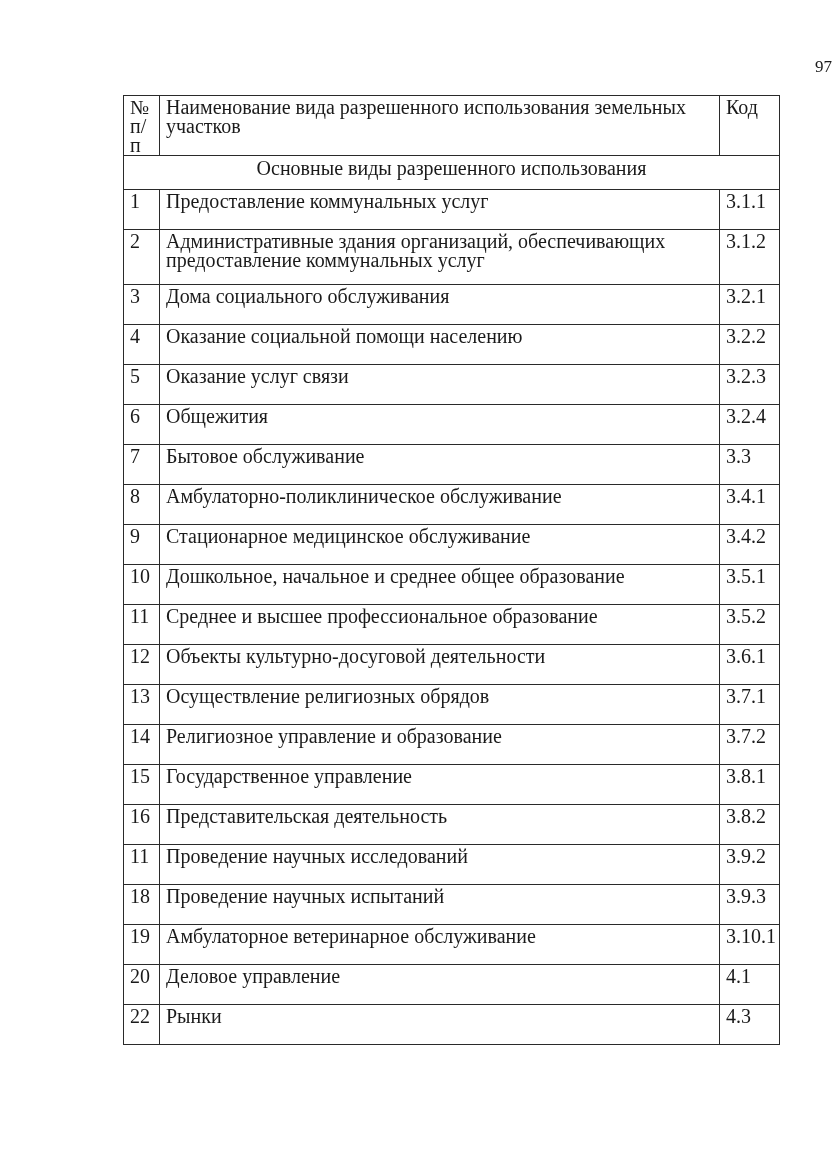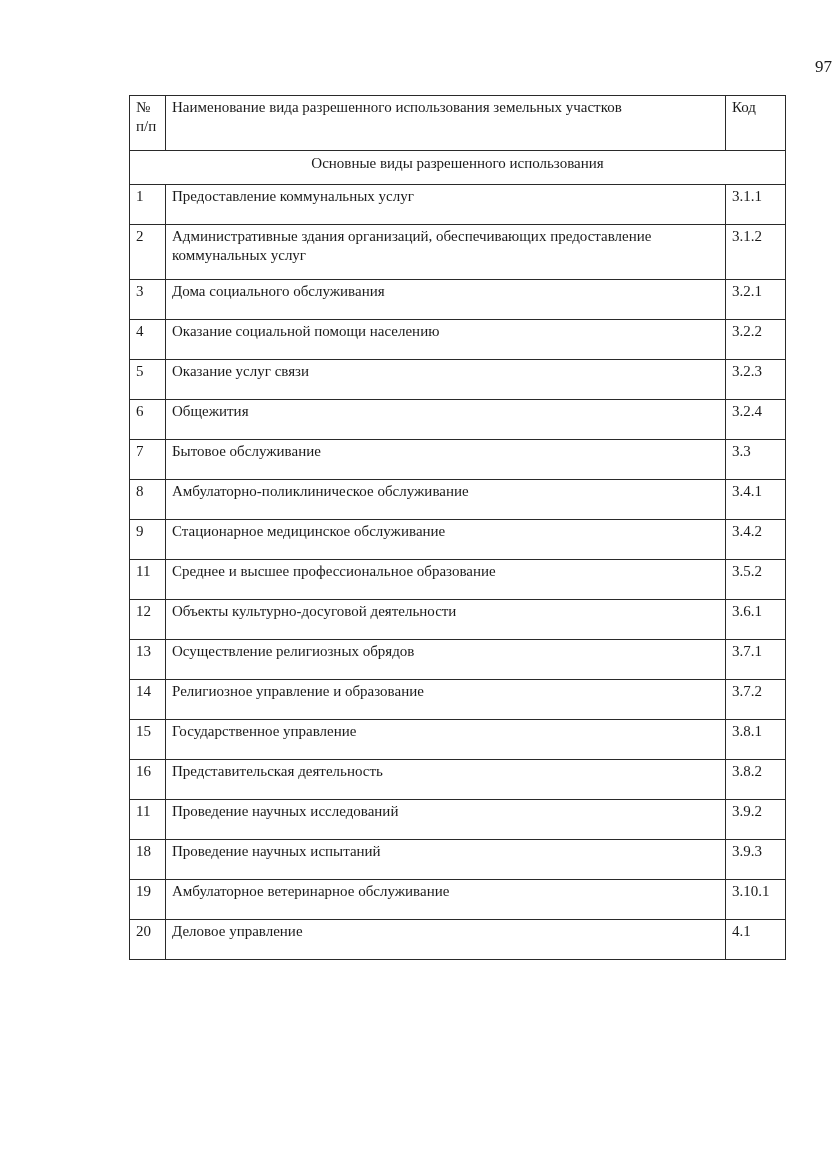--- a/index.html
+++ b/index.html
@@ -6,23 +6,23 @@
   body {
     width: 832px; height: 1169px; background: #ffffff;
     font-family: "Liberation Serif", "DejaVu Serif", serif;
     color: #1a1a1a; position: relative; overflow: hidden;
   }
   .page-number {
     position: absolute; top: 57px; left: 0; width: 832px;
     text-align: right; font-size: 17px;
   }
   table.doc {
-    position: absolute; left: 129px; top: 95px;
+    position: absolute; left: 123px; top: 95px;
     width: 656px; border-collapse: collapse; table-layout: fixed;
-    font-size: 15px; line-height: 19px;
+    font-size: 20px; line-height: 19px;
   }
   table.doc td, table.doc th {
     border: 1.3px solid #2a2a2a; vertical-align: top;
     padding: 2px 6px 0 6px; font-weight: normal; text-align: left;
   }
   col.c-num { width: 36px; }
   col.c-name { width: 560px; }
   col.c-code { width: 60px; }
   tr.hdr td { height: 52px; }
   tr.sec td { height: 30px; text-align: center; font-weight: normal; padding-top: 3px; }
@@ -91,20 +91,25 @@
         <td class="num">8</td>
         <td class="name">Амбулаторно-поликлиническое обслуживание</td>
         <td class="code">3.4.1</td>
       </tr>
       <tr class="row">
         <td class="num">9</td>
         <td class="name">Стационарное медицинское обслуживание</td>
         <td class="code">3.4.2</td>
       </tr>
       <tr class="row">
+        <td class="num">10</td>
+        <td class="name">Дошкольное, начальное и среднее общее образование</td>
+        <td class="code">3.5.1</td>
+      </tr>
+      <tr class="row">
         <td class="num">11</td>
         <td class="name">Среднее и высшее профессиональное образование</td>
         <td class="code">3.5.2</td>
       </tr>
       <tr class="row">
         <td class="num">12</td>
         <td class="name">Объекты культурно-досуговой деятельности</td>
         <td class="code">3.6.1</td>
       </tr>
       <tr class="row">
@@ -140,14 +145,19 @@
       <tr class="row">
         <td class="num">19</td>
         <td class="name">Амбулаторное ветеринарное обслуживание</td>
         <td class="code">3.10.1</td>
       </tr>
       <tr class="row">
         <td class="num">20</td>
         <td class="name">Деловое управление</td>
         <td class="code">4.1</td>
       </tr>
+      <tr class="row">
+        <td class="num">22</td>
+        <td class="name">Рынки</td>
+        <td class="code">4.3</td>
+      </tr>
     </tbody>
 </table>
 
 </body></html>

